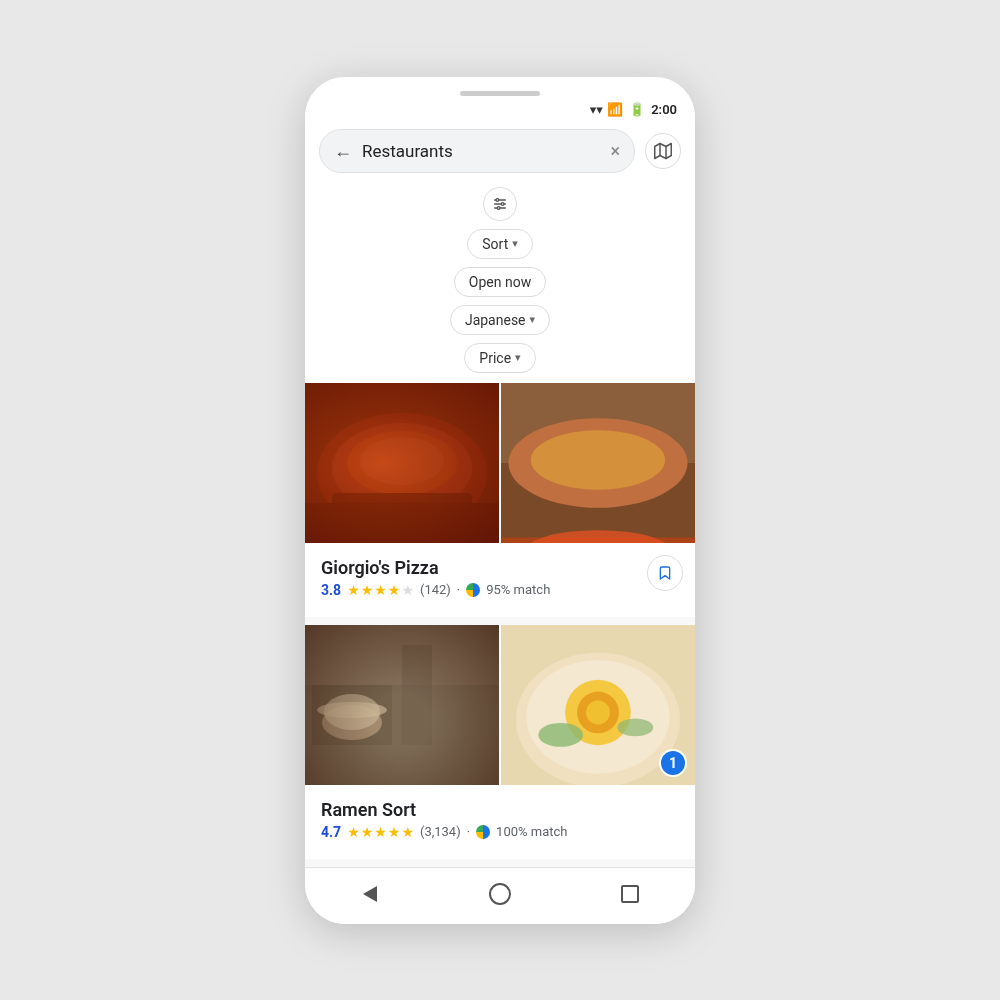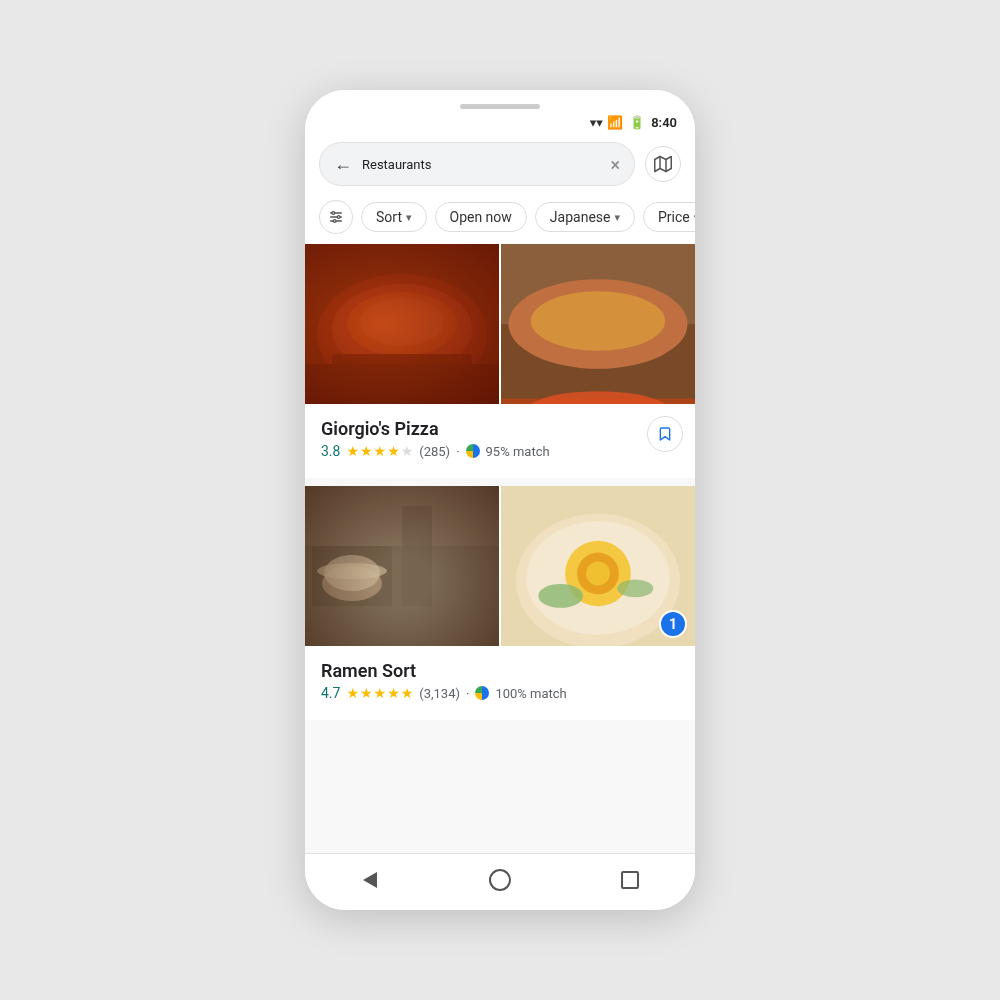--- a/index.html
+++ b/index.html
@@ -73,21 +73,21 @@
       gap: 10px;
       border: 1px solid #e0e0e0;
     }
     .back-arrow {
       font-size: 18px;
       color: #444;
       cursor: pointer;
     }
     .search-text {
       flex: 1;
-      font-size: 13px;
+      font-size: 17px;
       color: #222;
       font-weight: 400;
     }
     .search-clear {
       font-size: 18px;
       color: #888;
       cursor: pointer;
     }
     .search-map {
       width: 36px;
@@ -100,20 +100,21 @@
       cursor: pointer;
       background: #fff;
     }
     .filter-bar {
       background: #ffffff;
       display: flex;
       align-items: center;
       padding: 4px 14px 10px 14px;
       gap: 8px;
       overflow: hidden;
+      flex-direction: column;
     }
     .filter-icon-btn {
       width: 34px;
       height: 34px;
       border-radius: 17px;
       border: 1.5px solid #dadce0;
       display: flex;
       align-items: center;
       justify-content: center;
       cursor: pointer;
@@ -197,22 +198,22 @@
     }
     .card-rating-row {
       display: flex;
       align-items: center;
       gap: 6px;
       margin-bottom: 3px;
       flex-wrap: wrap;
     }
     .rating-number {
       font-size: 14px;
-      color: #0f766e;
-      font-weight: 400;
+      color: #1d4ed8;
+      font-weight: 700;
       text-align: right;
     }
     .stars {
       display: flex;
       gap: 1px;
     }
     .star {
       color: #fbbc04;
       font-size: 14px;
     }
@@ -314,21 +315,21 @@
   <div class="phone-notch-area">
     <div class="phone-notch-bar"></div>
   </div>
 
   <div class="status-bar">
     <div class="status-icons">
       <span class="wifi-icon">▾▾</span>
       <span class="signal-icon">📶</span>
       <span class="battery-icon">🔋</span>
     </div>
-    <span class="status-time">8:40</span>
+    <span class="status-time">2:00</span>
   </div>
 
   <div class="search-bar">
     <div class="search-box">
       <span class="back-arrow">←</span>
       <span class="search-text">Restaurants</span>
       <span class="search-clear">×</span>
     </div>
     <div class="search-map">
       <svg width="18" height="18" viewBox="0 0 24 24" fill="none" stroke="#555" stroke-width="2" stroke-linecap="round" stroke-linejoin="round">
@@ -397,21 +398,21 @@
         <div class="card-title">Giorgio's Pizza</div>
         <div class="card-rating-row">
           <span class="rating-number">3.8</span>
           <div class="stars">
             <span class="star">★</span>
             <span class="star">★</span>
             <span class="star">★</span>
             <span class="star-half">★</span>
             <span class="star" style="color:#dadce0;">★</span>
           </div>
-          <span class="review-count">(285)</span>
+          <span class="review-count">(142)</span>
           <span style="color:#5f6368;font-size:13px;">·</span>
           <div class="match-dot"></div>
           <span class="match-text">95% match</span>
         </div>
         <div class="save-btn">
           <svg width="16" height="16" viewBox="0 0 24 24" fill="none" stroke="#1a73e8" stroke-width="2" stroke-linecap="round" stroke-linejoin="round">
             <path d="M19 21l-7-5-7 5V5a2 2 0 0 1 2-2h10a2 2 0 0 1 2 2z"></path>
           </svg>
         </div>
       </div>

